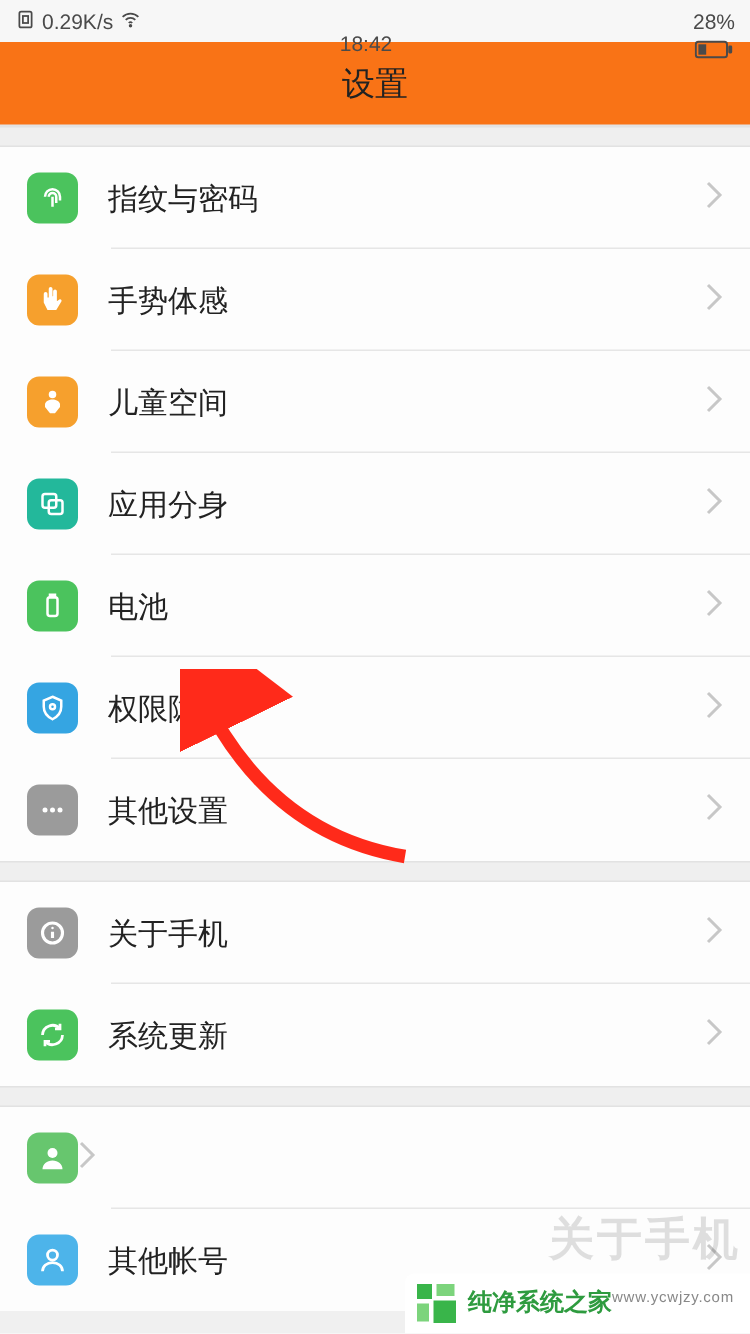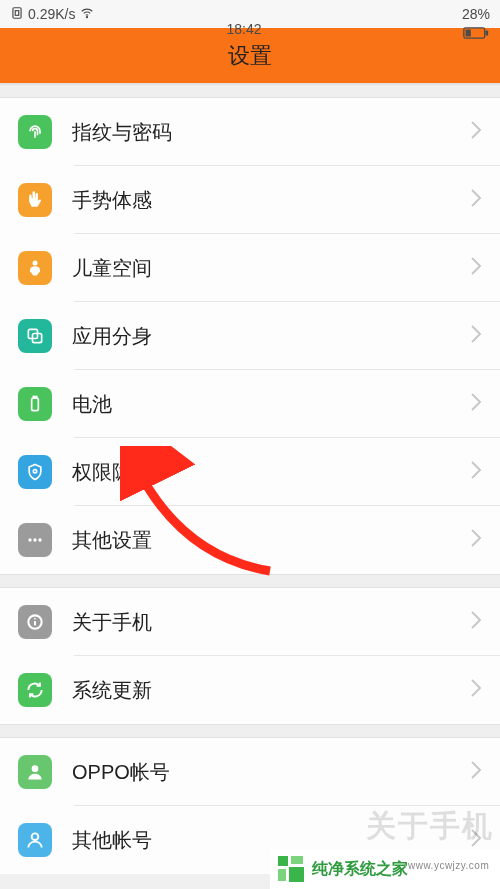--- a/index.html
+++ b/index.html
@@ -284,21 +284,20 @@
 <div class="group-gap"></div>
 
 <div class="list">
   <div class="row">
     <div class="icon-box" style="background:#67c66e">
       <svg width="20" height="20" viewBox="0 0 24 24" fill="#fff">
           <circle cx="12" cy="8" r="4"></circle>
           <path d="M4 21c0-4 3.5-7 8-7s8 3 8 7H4z"></path>
         </svg>
     </div>
-    <div class="label">OPPO帐号</div>
     <span class="chevron"><svg width="12" height="20" viewBox="0 0 12 20">
           <path d="M2 2l8 8-8 8" fill="none" stroke="#888" stroke-width="2"></path>
         </svg></span>
     <div class="divider"></div>
   </div>
 
   <div class="row">
     <div class="icon-box" style="background:#4db4ea">
       <svg width="20" height="20" viewBox="0 0 24 24" fill="none" stroke="#fff" stroke-width="2.2">
           <circle cx="12" cy="8" r="4"></circle>

